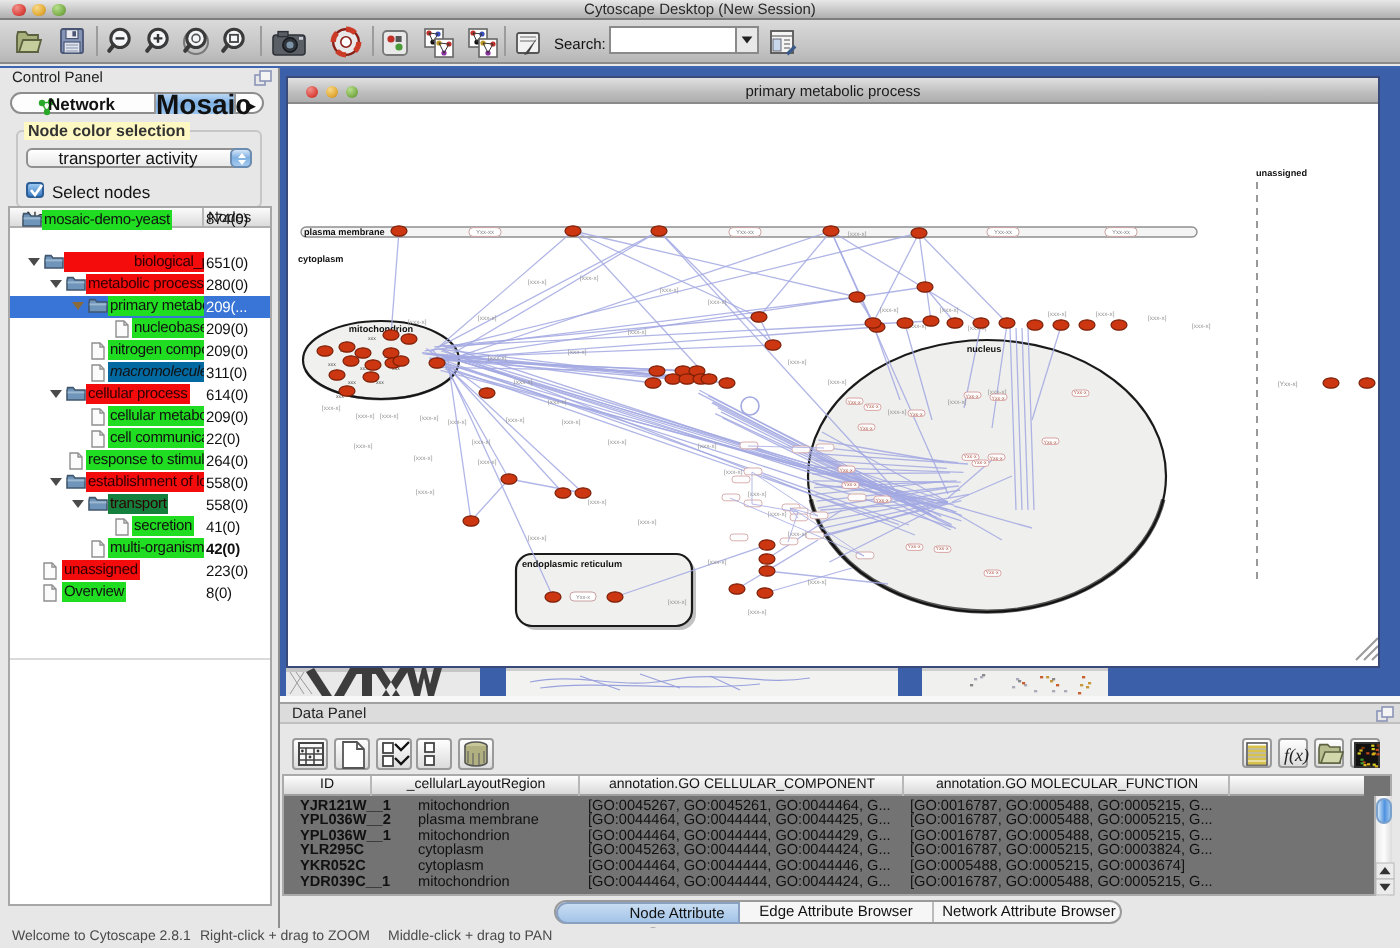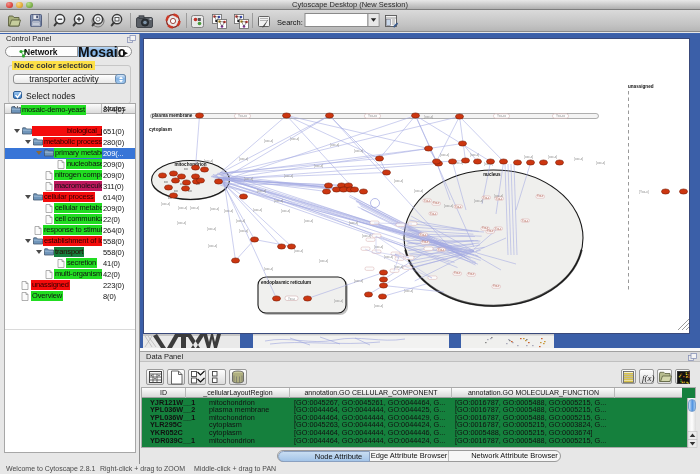--- a/index.html
+++ b/index.html
@@ -28,21 +28,21 @@
 #cptabs { position:absolute; left:5px; top:12px; width:127px; height:11px; background:#fdfdfd;
   border:1px solid #8d8d8d; border-radius:6px; }
 #cptab-mosaic { position:absolute; left:71px; top:-0.5px; width:41px; height:10.5px;
   background:linear-gradient(#b8d6f3,#7db0e4 50%,#9cc5ee); border-left:1px solid #9a9a9a; border-right:1px solid #9a9a9a;
   font-size:14px; font-weight:bold; color:#111; text-align:center; line-height:10px; }
 #cptab-net { position:absolute; left:18px; top:0; width:52px; font-size:8.5px; font-weight:bold; color:#111; line-height:10px; }
 #cparrow { position:absolute; right:3px; top:1.5px; font-size:6.5px; color:#111; }
 #cpnetic { position:absolute; left:8px; top:1.5px; }
 
 .grpbox { position:absolute; left:8px; top:31px; width:123px; height:39px; border:1px solid #c6c6c6; border-radius:3px; }
-#grplabel { position:absolute; left:12px; top:27px; font-size:8px; font-weight:bold; color:#333; background:#fde047; padding:0 2px;}
+#grplabel { position:absolute; left:12px; top:27px; font-size:8px; font-weight:bold; color:#333; background:#fef9c3; padding:0 2px;}
 #combo { position:absolute; left:13px; top:39.5px; width:113px; height:10px; background:linear-gradient(#ffffff,#e9e9e9);
   border:1px solid #909090; border-radius:3px; font-size:8.5px; color:#111; line-height:9px; }
 #combo .ctext { position:absolute; left:0; width:100px; text-align:center; }
 #combo .stepper { position:absolute; right:-0.5px; top:-0.5px; width:11px; height:9.5px; border:1px solid #6a8cb0;
   background:linear-gradient(#d5e6f8,#7fb0e2 48%,#a5cbf0); border-radius:3px; }
 #checkbox { position:absolute; left:13px; top:56.5px; width:8.5px; height:8.5px; border-radius:2px;
   background:linear-gradient(#9dc8f2,#3b7cc4); border:1px solid #2c5d96; }
 #checklabel { position:absolute; left:26px; top:56.5px; font-size:8.5px; color:#111; }
 
 #treepanel { position:absolute; left:4px; top:69px; width:132px; height:350px; background:#fff;
@@ -62,37 +62,37 @@
 #iwin-title { position:absolute; width:545px; text-align:center; font-size:7.5px; color:#1a1a1a; line-height:13px; }
 #iwin .tl { position:absolute; top:3.5px; width:6px; height:6px; border-radius:50%; }
 
 #dpanel { position:absolute; left:140px; top:348px; width:560px; height:116px; background:#e7e7e7; }
 #dpanel-white { position:absolute; left:0; top:0; width:560px; height:3px; background:#f8f8f8; }
 #dpanel-hdr { position:absolute; left:0; top:3px; width:560px; height:10.5px; background:#dcdcdc;
   border-top:1px solid #a0a0a0; border-bottom:1px solid #c0c0c0; font-size:7.5px; color:#222; line-height:10px; padding-left:6px;}
 
 .dbtn { position:absolute; top:21px; width:18px; height:16px; background:linear-gradient(#fefefe,#dcdcdc);
   border:1px solid #9a9a9a; border-radius:2px; }
-#dtable { position:absolute; left:1px; top:38.5px; width:555px; height:61px; background:#15803d; border:1px solid #aaa; }
+#dtable { position:absolute; left:1px; top:38.5px; width:555px; height:61px; background:#737373; border:1px solid #aaa; }
 #dthdr { position:absolute; left:0; top:0; width:540px; height:10.5px; background:linear-gradient(#fdfdfd,#d9d9d9);
   border-bottom:1px solid #9f9f9f; font-size:7px; color:#111; }
 #dthdr span { position:absolute; top:0; line-height:10px; text-align:center; border-right:1px solid #b8b8b8; height:10px;}
 .drow { position:absolute; left:0; width:540px; height:7.6px; font-size:7.3px; color:#111; line-height:7.6px; white-space:nowrap;}
 .drow b { position:absolute; left:8px; font-weight:bold; }
 .drow .c2 { position:absolute; left:67px; }
 .drow .c3 { position:absolute; left:152px; }
 .drow .c4 { position:absolute; left:313px; }
 #dscroll { position:absolute; left:544.5px; top:10.5px; width:9.5px; height:49.5px; background:linear-gradient(90deg,#e8e8e8,#fdfdfd 50%,#dcdcdc); border-left:1px solid #b4b4b4;}
 #dthumb { position:absolute; left:0.5px; top:0.5px; width:7.5px; height:13px; border-radius:4px;
   background:linear-gradient(90deg,#cfe4f8,#4f92e0 55%,#9cc5ee); border:1px solid #7aa0cc; }
 #dtabs { position:absolute; left:137px; top:102px; width:284px; height:12px; background:#f6f6f6;
   border:1px solid #9a9a9a; border-radius:6px; font-size:7.5px; color:#111; }
 #dtab1 { position:absolute; left:-0.5px; top:-0.5px; width:92px; height:11px; background:linear-gradient(#c8ddf2,#a3c4e8); border:1px solid #8aa0c0;
   border-radius:5.5px 0 0 5.5px; text-align:center; line-height:10px;padding-left:30px; }
-#dtab2 { position:absolute; left:92px; top:0; width:79px; text-align:center; line-height:10px; border-right:1px solid #bbb; }
+#dtab2 { position:absolute; left:92px; top:0; width:97px; text-align:center; line-height:10px; border-right:1px solid #bbb; }
 #dtab3 { position:absolute; left:190px; top:0; width:93px; text-align:center; line-height:10px; }
 
 #status { position:absolute; left:0; top:464px; width:700px; height:10px; background:#e7e7e7; font-size:7px; color:#4a4a4a; }
 #status span { position:absolute; top:0.5px; }
 </style>
 </head>
 <body>
 <div id="app">
 
   <div id="titlebar">
@@ -292,21 +292,21 @@
             <path d="M5,0.5 L5,2.5 L7,2.5" fill="none" stroke="#8f8f8f" stroke-width="0.7"></path>
           </svg>
           <span class="lbl" style="left:49px;max-width:48px;background:#21dd21;color:#111;">nitrogen compo</span>
           <span class="val" style="color:#111;">209(0)</span>
         </div>
 <div class="trow" style="top:76.5px;">
           <svg class="abs" style="left:40px;top:1px" width="8" height="9">
             <path d="M1,0.5 L5,0.5 L7,2.5 L7,8.5 L1,8.5 Z" fill="#fbfbfb" stroke="#8f8f8f" stroke-width="0.7"></path>
             <path d="M5,0.5 L5,2.5 L7,2.5" fill="none" stroke="#8f8f8f" stroke-width="0.7"></path>
           </svg>
-          <span class="lbl" style="left:49px;max-width:48px;background:#be185d;color:#111;">macromolecule</span>
+          <span class="lbl" style="left:49px;max-width:48px;background:#0369a1;color:#111;font-style:italic;">macromolecule</span>
           <span class="val" style="color:#111;">311(0)</span>
         </div>
 <div class="trow" style="top:87.5px;">
           <span class="tri" style="left:20px;border-top-color:#4a4a4a;"></span>
           <svg class="abs" style="left:28px;top:1.5px" width="10" height="8">
             <path d="M0.5,2.5 L0.5,7 L9.5,7 L9.5,2 L4.5,2 L3.5,0.8 L0.8,0.8 Z" fill="#6f95ba" stroke="#41576e" stroke-width="0.8"></path>
             <path d="M0.8,3.2 L9.2,3.2" stroke="#9db9d2" stroke-width="1"></path>
           </svg>
           <span class="lbl" style="left:38px;max-width:59px;background:#f40c0c;color:#2d0000;">cellular process</span>
           <span class="val" style="color:#111;">614(0)</span>
@@ -360,21 +360,21 @@
           </svg>
           <span class="lbl" style="left:61px;max-width:36px;background:#21dd21;color:#111;">secretion</span>
           <span class="val" style="color:#111;">41(0)</span>
         </div>
 <div class="trow" style="top:164.5px;">
           <svg class="abs" style="left:40px;top:1px" width="8" height="9">
             <path d="M1,0.5 L5,0.5 L7,2.5 L7,8.5 L1,8.5 Z" fill="#fbfbfb" stroke="#8f8f8f" stroke-width="0.7"></path>
             <path d="M5,0.5 L5,2.5 L7,2.5" fill="none" stroke="#8f8f8f" stroke-width="0.7"></path>
           </svg>
           <span class="lbl" style="left:49px;max-width:48px;background:#21dd21;color:#111;">multi-organism pro</span>
-          <span class="val" style="color:#111;">42(0)</span>
+          <span class="val" style="color:#111;font-weight:bold;">42(0)</span>
         </div>
 <div class="trow" style="top:175.5px;">
           <svg class="abs" style="left:16px;top:1px" width="8" height="9">
             <path d="M1,0.5 L5,0.5 L7,2.5 L7,8.5 L1,8.5 Z" fill="#fbfbfb" stroke="#8f8f8f" stroke-width="0.7"></path>
             <path d="M5,0.5 L5,2.5 L7,2.5" fill="none" stroke="#8f8f8f" stroke-width="0.7"></path>
           </svg>
           <span class="lbl" style="left:26px;max-width:71px;background:#f40c0c;color:#2d0000;">unassigned</span>
           <span class="val" style="color:#111;">223(0)</span>
         </div>
 <div class="trow" style="top:186.5px;">
@@ -430,20 +430,26 @@
         <rect x="392" y="12" width="1.6" height="1.2" fill="#aab"></rect>
         <rect x="369" y="7" width="1.6" height="1.2" fill="#888"></rect>
         <rect x="371" y="8" width="1.6" height="1.2" fill="#c86030"></rect>
         <rect x="403" y="10" width="1.6" height="1.2" fill="#c89838"></rect>
         <rect x="399" y="13" width="1.6" height="1.2" fill="#c86030"></rect>
         <rect x="385" y="7" width="1.6" height="1.2" fill="#c89838"></rect>
         <rect x="386" y="6" width="1.6" height="1.2" fill="#888"></rect>
         <rect x="350" y="5" width="1.6" height="1.2" fill="#aab"></rect>
       </svg>
     <div id="iwin">
+      <div id="iwin-bar">
+        <div class="tl" style="left:9px;  background:radial-gradient(circle at 35% 30%, #f0938c, #dd4740 60%, #b03028);"></div>
+        <div class="tl" style="left:19px; background:radial-gradient(circle at 35% 30%, #f7d98a, #e3ac38 60%, #b5832a);"></div>
+        <div class="tl" style="left:29px; background:radial-gradient(circle at 35% 30%, #b8e08e, #7eb04c 60%, #5c8a38);"></div>
+        <div id="iwin-title">primary metabolic process</div>
+      </div>
       <svg id="graph" style="position:absolute;left:0;top:13px;" width="545" height="280">
           <rect x="0" y="0" width="545" height="280" fill="#ffffff"></rect>
           <ellipse cx="46.5" cy="128" rx="39" ry="19.5" fill="#f0f0ee" stroke="#1a1a1a" stroke-width="1.1"></ellipse>
           <path d="M 8.8,133.05 A 39 19.5 0 0 0 84.2,133.05" fill="none" stroke="#111" stroke-width="1.4" opacity="0.5"></path>
           <ellipse cx="349.5" cy="186" rx="89.5" ry="68" fill="#efefed" stroke="#1a1a1a" stroke-width="1.1"></ellipse>
           <path d="M 261.4,197.8 A 89.5 68 0 0 0 437.6,197.8" fill="none" stroke="#111" stroke-width="2.2" opacity="0.7"></path>
           <rect x="116" y="227" width="88" height="36" rx="8" fill="#777" opacity="0.45"></rect>
           <rect x="114" y="225" width="88" height="36" rx="8" fill="#f0f0ee" stroke="#1a1a1a" stroke-width="1.1"></rect>
           <rect x="6.5" y="61.5" width="448" height="5" rx="2.5" fill="#f4f4f4" stroke="#8f8f8f" stroke-width="0.7"></rect>
           <line x1="75.7" y1="121.3" x2="142.5" y2="63.5" stroke="#a3a9e2" stroke-width="0.65" opacity="0.85"></line>

